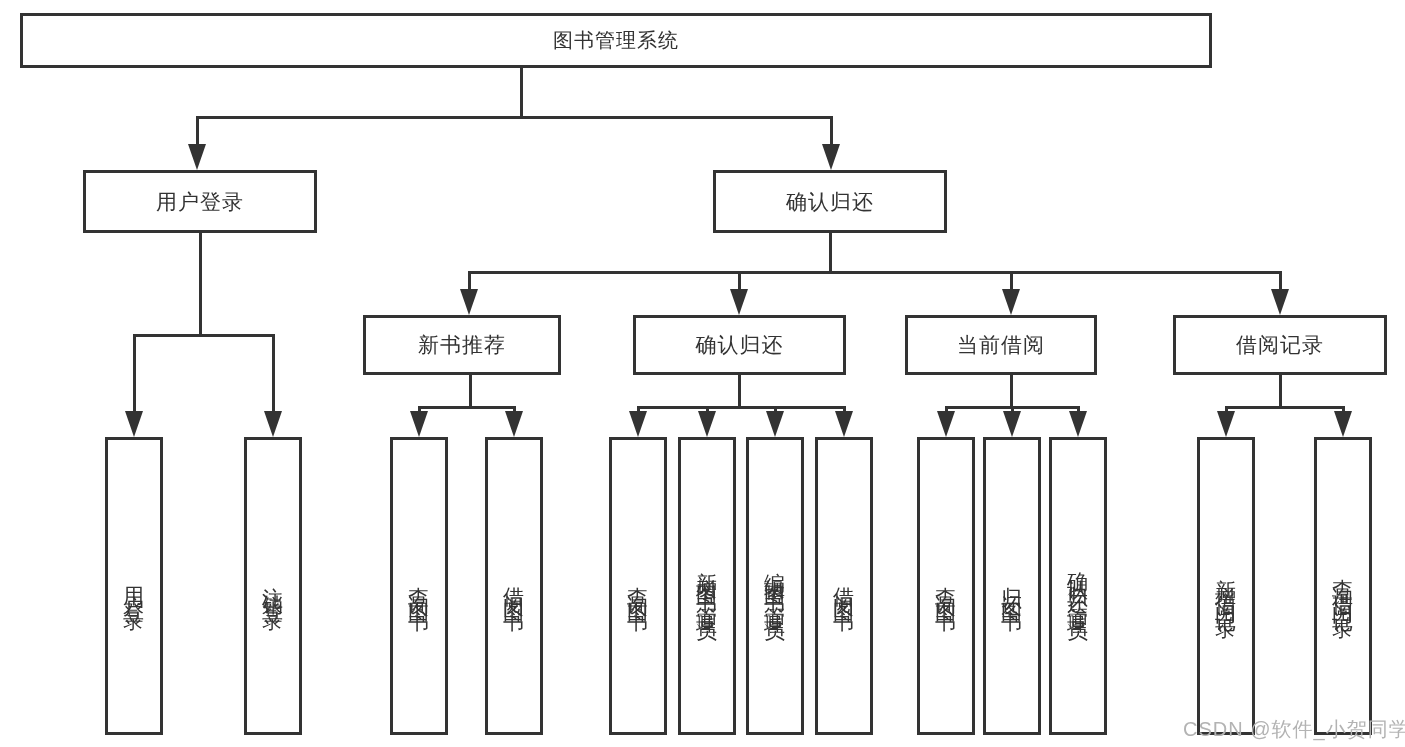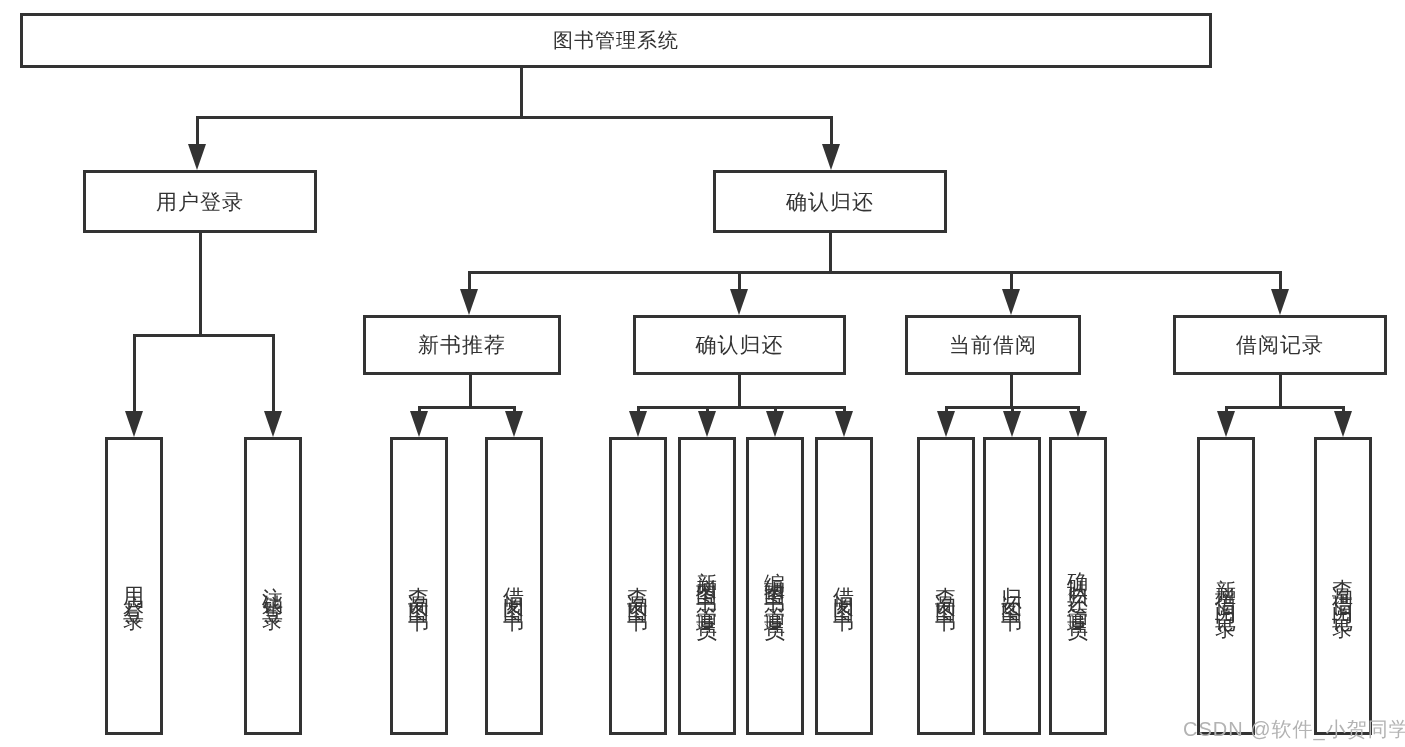--- a/index.html
+++ b/index.html
@@ -105,21 +105,21 @@
   <div class="node" style="left:713px;top:170px;width:234px;height:63px;">
     <span class="hlabel">确认归还</span>
   </div>
 
   <div class="node" style="left:363px;top:315px;width:198px;height:60px;">
     <span class="hlabel">新书推荐</span>
   </div>
   <div class="node" style="left:633px;top:315px;width:213px;height:60px;">
     <span class="hlabel">确认归还</span>
   </div>
-  <div class="node" style="left:905px;top:315px;width:176px;height:60px;">
+  <div class="node" style="left:905px;top:315px;width:192px;height:60px;">
     <span class="hlabel">当前借阅</span>
   </div>
   <div class="node" style="left:1173px;top:315px;width:214px;height:60px;">
     <span class="hlabel">借阅记录</span>
   </div>
 
   <div class="node vnode" style="left:105px;top:437px;width:58px;height:298px;">
     <span class="vtext">用户登录</span>
   </div>
   <div class="node vnode" style="left:244px;top:437px;width:58px;height:298px;">

